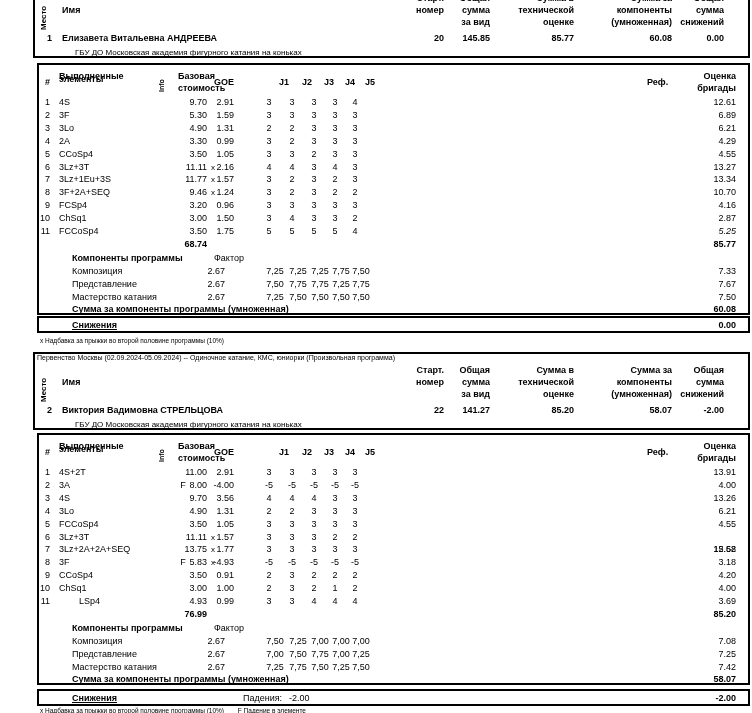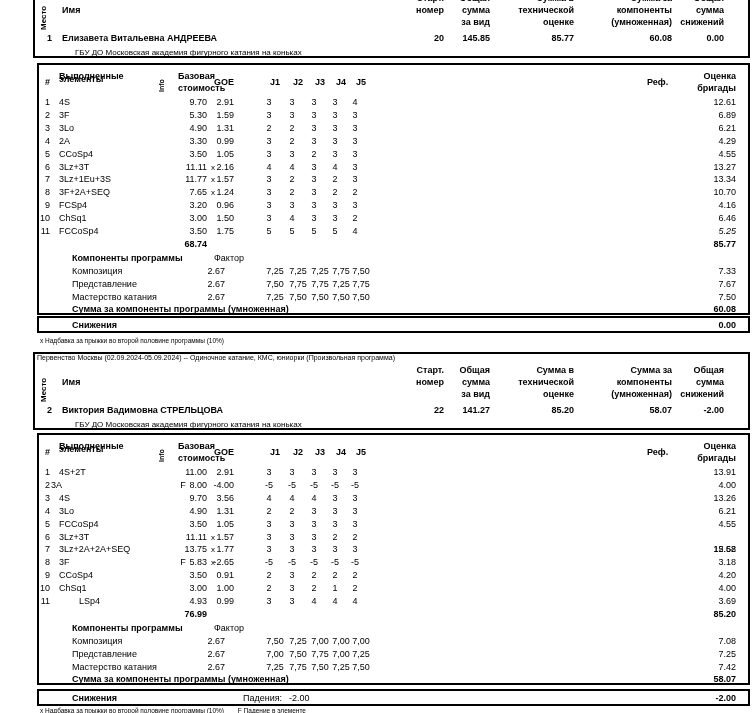--- a/index.html
+++ b/index.html
@@ -32,34 +32,34 @@
   .col-pcs{left:547px;width:90px;text-align:right;}
   .col-ded{left:599px;width:90px;text-align:right;}
   .vert{position:absolute;transform:rotate(-90deg);transform-origin:0 0;font-weight:700;white-space:nowrap;}
   .place-vert{left:4px;top:48px;width:34px;font-size:8px;}
   .info-vert{left:119px;top:27px;width:20px;font-size:7px;}
   
   .eh-num{left:0px;top:13px;width:11px;text-align:right;}
   .eh-name1{left:20px;top:7px;} .eh-name2{left:20px;top:10px;}
   .eh-base1{left:139px;top:7px;} .eh-base2{left:139px;top:19px;}
   .eh-goe{left:155px;top:13px;width:40px;text-align:right;}
-  .eh-j{top:13px;width:22px;text-align:right;}
+  .eh-j{top:13px;width:22px;text-align:center;margin-left:15px;}
   .eh-j1{left:219px;} .eh-j2{left:242px;} .eh-j3{left:264px;} .eh-j4{left:285px;} .eh-j5{left:305px;}
   .eh-ref{left:608px;top:13px;text-align:center;}
   .eh-score1{left:617px;top:7px;width:80px;text-align:right;}
   .eh-score2{left:617px;top:19px;width:80px;text-align:right;}
   
   .el-total-base{left:125px;top:175px;width:43px;text-align:right;}
   .el-total-score{left:617px;top:175px;width:80px;text-align:right;}
   .comp-title{left:33px;top:189px;}
   .comp-factor-label{left:175px;top:189px;}
   .comp-sum-label{left:33px;top:240px;}
   .comp-sum-value{left:617px;top:240px;width:80px;text-align:right;}
   
-  .ded-label{left:33px;top:3px;}
+  .ded-label{left:33px;top:3px;text-decoration:underline;}
   .ded-detail-label{left:204px;top:3px;}
   .ded-detail-value{left:250px;top:3px;}
   .ded-value{left:617px;top:3px;width:80px;text-align:right;}
 </style>
 </head>
 <body>
 
   <div class="skater-block">
 
     <section class="block summary" style="top: -20px;">
@@ -177,21 +177,21 @@
         <div class="cell" style="left: 172px; top: 110.4px; width: 12px; font-size: 8px;">x</div>
         <div class="cell r" style="left: 152px; top: 110.4px; width: 43px;">1.57</div>
         <div class="cell c" style="left: 219px; top: 110.4px; width: 22px;">3</div>
         <div class="cell c" style="left: 242px; top: 110.4px; width: 22px;">2</div>
         <div class="cell c" style="left: 264px; top: 110.4px; width: 22px;">3</div>
         <div class="cell c" style="left: 285px; top: 110.4px; width: 22px;">2</div>
         <div class="cell c" style="left: 305px; top: 110.4px; width: 22px;">3</div>
         <div class="cell r" style="left: 617px; top: 110.4px; width: 80px;">13.34</div>
         <div class="cell r" style="left: 0px; top: 123.3px; width: 11px;">8</div>
         <div class="cell" style="left: 20px; top: 123.3px;">3F+2A+SEQ</div>
-        <div class="cell r" style="left: 125px; top: 123.3px; width: 43px;">7.65</div>
+        <div class="cell r" style="left: 125px; top: 123.3px; width: 43px;">9.46</div>
         <div class="cell" style="left: 172px; top: 123.3px; width: 12px; font-size: 8px;">x</div>
         <div class="cell r" style="left: 152px; top: 123.3px; width: 43px;">1.24</div>
         <div class="cell c" style="left: 219px; top: 123.3px; width: 22px;">3</div>
         <div class="cell c" style="left: 242px; top: 123.3px; width: 22px;">2</div>
         <div class="cell c" style="left: 264px; top: 123.3px; width: 22px;">3</div>
         <div class="cell c" style="left: 285px; top: 123.3px; width: 22px;">2</div>
         <div class="cell c" style="left: 305px; top: 123.3px; width: 22px;">2</div>
         <div class="cell r" style="left: 617px; top: 123.3px; width: 80px;">10.70</div>
         <div class="cell r" style="left: 0px; top: 136.2px; width: 11px;">9</div>
         <div class="cell" style="left: 20px; top: 136.2px;">FCSp4</div>
@@ -205,21 +205,21 @@
         <div class="cell r" style="left: 617px; top: 136.2px; width: 80px;">4.16</div>
         <div class="cell r" style="left: 0px; top: 149.1px; width: 11px;">10</div>
         <div class="cell" style="left: 20px; top: 149.1px;">ChSq1</div>
         <div class="cell r" style="left: 125px; top: 149.1px; width: 43px;">3.00</div>
         <div class="cell r" style="left: 152px; top: 149.1px; width: 43px;">1.50</div>
         <div class="cell c" style="left: 219px; top: 149.1px; width: 22px;">3</div>
         <div class="cell c" style="left: 242px; top: 149.1px; width: 22px;">4</div>
         <div class="cell c" style="left: 264px; top: 149.1px; width: 22px;">3</div>
         <div class="cell c" style="left: 285px; top: 149.1px; width: 22px;">3</div>
         <div class="cell c" style="left: 305px; top: 149.1px; width: 22px;">2</div>
-        <div class="cell r" style="left: 617px; top: 149.1px; width: 80px;">6.46</div>
+        <div class="cell r" style="left: 617px; top: 149.1px; width: 80px;">2.87</div>
         <div class="cell r" style="left: 0px; top: 162px; width: 11px;">11</div>
         <div class="cell" style="left: 20px; top: 162px;">FCCoSp4</div>
         <div class="cell r" style="left: 125px; top: 162px; width: 43px;">3.50</div>
         <div class="cell r" style="left: 152px; top: 162px; width: 43px;">1.75</div>
         <div class="cell c" style="left: 219px; top: 162px; width: 22px;">5</div>
         <div class="cell c" style="left: 242px; top: 162px; width: 22px;">5</div>
         <div class="cell c" style="left: 264px; top: 162px; width: 22px;">5</div>
         <div class="cell c" style="left: 285px; top: 162px; width: 22px;">5</div>
         <div class="cell c" style="left: 305px; top: 162px; width: 22px;">4</div>
         <div class="cell r" style="left: 617px; top: 162px; width: 80px; font-style: italic;">5.25</div>
@@ -330,21 +330,21 @@
         <div class="cell" style="left: 20px; top: 33px;">4S+2T</div>
         <div class="cell r" style="left: 125px; top: 33px; width: 43px;">11.00</div>
         <div class="cell r" style="left: 152px; top: 33px; width: 43px;">2.91</div>
         <div class="cell c" style="left: 219px; top: 33px; width: 22px;">3</div>
         <div class="cell c" style="left: 242px; top: 33px; width: 22px;">3</div>
         <div class="cell c" style="left: 264px; top: 33px; width: 22px;">3</div>
         <div class="cell c" style="left: 285px; top: 33px; width: 22px;">3</div>
         <div class="cell c" style="left: 305px; top: 33px; width: 22px;">3</div>
         <div class="cell r" style="left: 617px; top: 33px; width: 80px;">13.91</div>
         <div class="cell r" style="left: 0px; top: 45.9px; width: 11px;">2</div>
-        <div class="cell" style="left: 12px; top: 45.9px; text-align: center;">3A</div>
+        <div class="cell" style="left: 20px; top: 45.9px; text-align: center;">3A</div>
         <div class="cell c" style="left: 132px; top: 45.9px; width: 24px;">F</div>
         <div class="cell r" style="left: 125px; top: 45.9px; width: 43px;">8.00</div>
         <div class="cell r" style="left: 152px; top: 45.9px; width: 43px;">-4.00</div>
         <div class="cell c" style="left: 219px; top: 45.9px; width: 22px;">-5</div>
         <div class="cell c" style="left: 242px; top: 45.9px; width: 22px;">-5</div>
         <div class="cell c" style="left: 264px; top: 45.9px; width: 22px;">-5</div>
         <div class="cell c" style="left: 285px; top: 45.9px; width: 22px;">-5</div>
         <div class="cell c" style="left: 305px; top: 45.9px; width: 22px;">-5</div>
         <div class="cell r" style="left: 617px; top: 45.9px; width: 80px;">4.00</div>
         <div class="cell r" style="left: 0px; top: 58.8px; width: 11px;">3</div>
@@ -397,21 +397,21 @@
         <div class="cell c" style="left: 242px; top: 110.4px; width: 22px;">3</div>
         <div class="cell c" style="left: 264px; top: 110.4px; width: 22px;">3</div>
         <div class="cell c" style="left: 285px; top: 110.4px; width: 22px;">3</div>
         <div class="cell c" style="left: 305px; top: 110.4px; width: 22px;">3</div>
         <div class="cell r" style="left: 617px; top: 110.4px; width: 80px;">15.52</div>
         <div class="cell r" style="left: 0px; top: 123.3px; width: 11px;">8</div>
         <div class="cell" style="left: 20px; top: 123.3px;">3F</div>
         <div class="cell c" style="left: 132px; top: 123.3px; width: 24px;">F</div>
         <div class="cell r" style="left: 125px; top: 123.3px; width: 43px;">5.83</div>
         <div class="cell" style="left: 172px; top: 123.3px; width: 12px; font-size: 8px;">x</div>
-        <div class="cell r" style="left: 152px; top: 123.3px; width: 43px;">-2.65</div>
+        <div class="cell r" style="left: 152px; top: 123.3px; width: 43px;">-4.93</div>
         <div class="cell c" style="left: 219px; top: 123.3px; width: 22px;">-5</div>
         <div class="cell c" style="left: 242px; top: 123.3px; width: 22px;">-5</div>
         <div class="cell c" style="left: 264px; top: 123.3px; width: 22px;">-5</div>
         <div class="cell c" style="left: 285px; top: 123.3px; width: 22px;">-5</div>
         <div class="cell c" style="left: 305px; top: 123.3px; width: 22px;">-5</div>
         <div class="cell r" style="left: 617px; top: 123.3px; width: 80px;">3.18</div>
         <div class="cell r" style="left: 0px; top: 136.2px; width: 11px;">9</div>
         <div class="cell" style="left: 20px; top: 136.2px;">CCoSp4</div>
         <div class="cell r" style="left: 125px; top: 136.2px; width: 43px;">3.50</div>
         <div class="cell r" style="left: 152px; top: 136.2px; width: 43px;">0.91</div>

